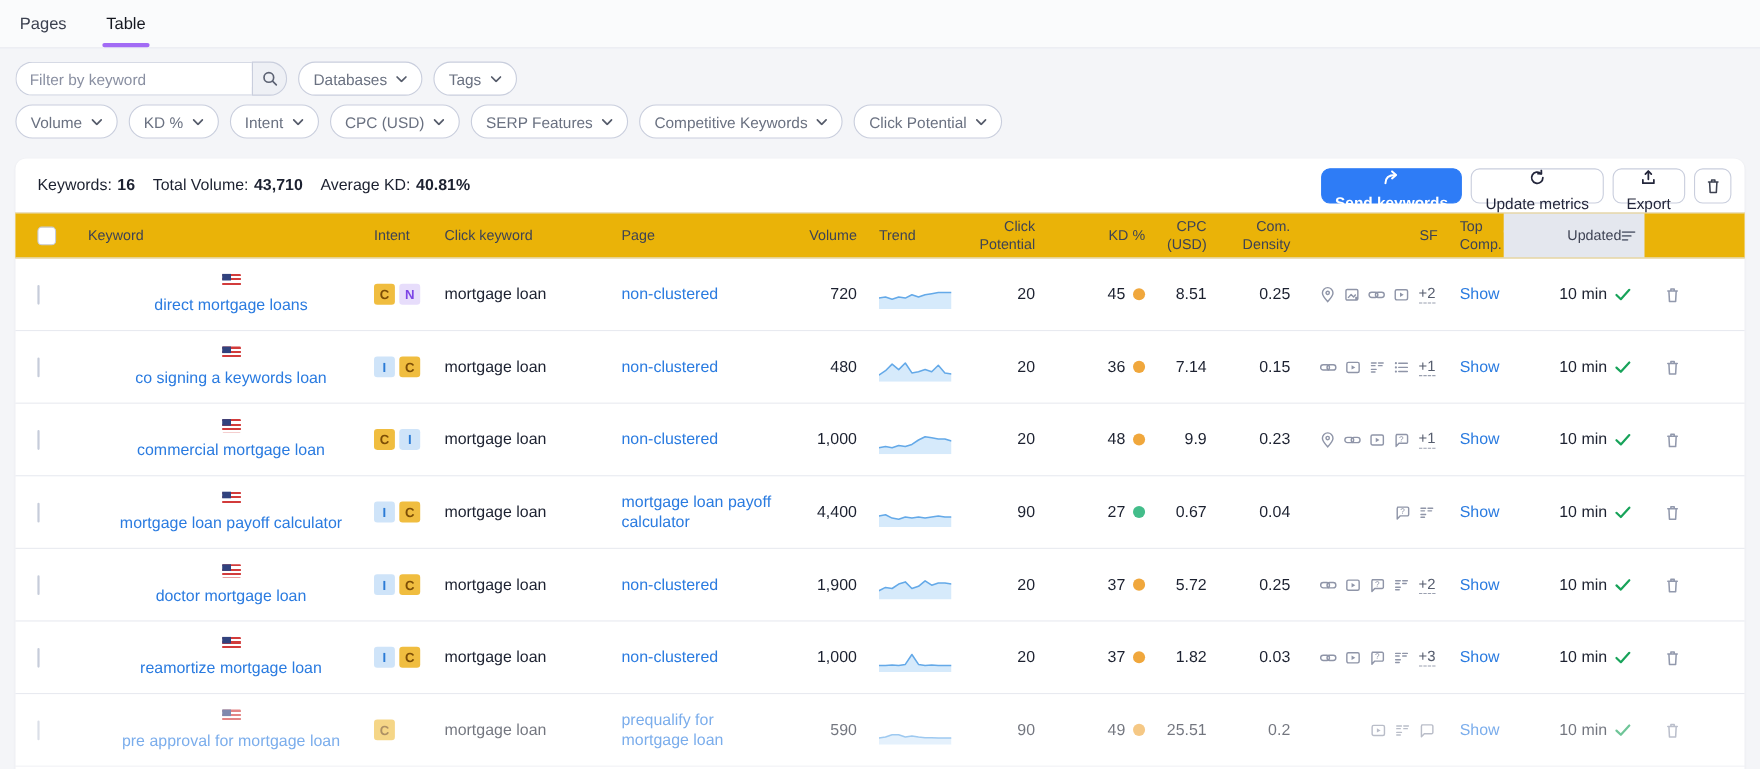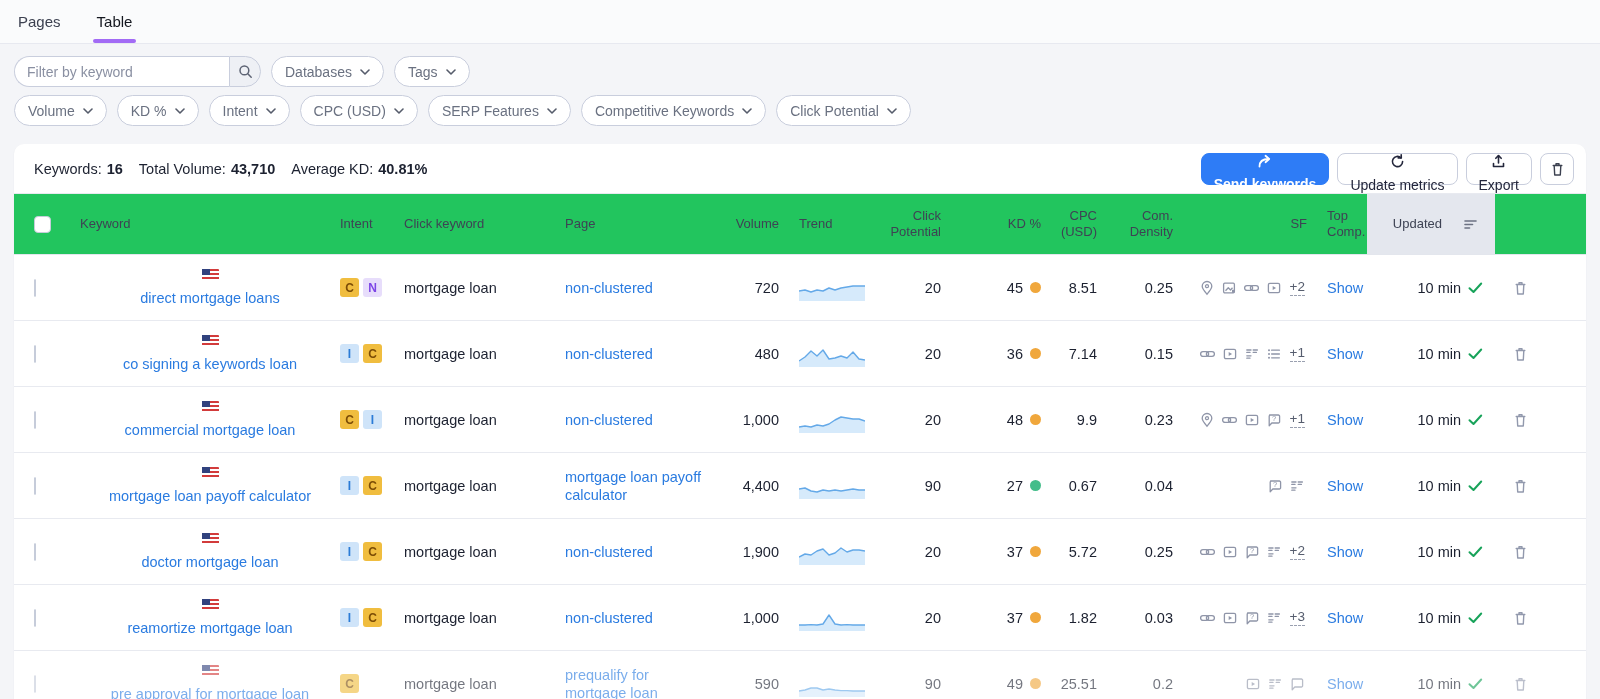--- a/index.html
+++ b/index.html
@@ -39,25 +39,25 @@
   .btn { height:32px; border-radius:8px; display:inline-flex; align-items:center; gap:8px;
     padding:0 12px; font-size:14px; cursor:pointer; border:1px solid #c9cedd; background:#fff; color:#23263b;flex-direction:column; }
   .btn.primary { background:var(--blue,#2e7cf6); border-color:var(--blue,#2e7cf6); color:#fff; font-weight:700; }
   .badge-pill { border:1px solid #c9cedd; border-radius:12px; padding:1px 8px; font-size:13px; color:#4a4f63; }
   .iconbtn { width:34px; justify-content:center; padding:0; }
 
   
   .tgrid { display:grid; padding:0 20px;
     grid-template-columns:46px 260px 64px 161px 156px 62px 100px 62px 100px 56px 76px 134px 56px 128px 1fr;
     align-items:center; }
-  .thead { background:#22c55e; border-top:1px solid #e8eaf0; border-bottom:1px solid #e3e6ed;
-    height:62px; font-size:13px; color:#3e4354; }
+  .thead { background:#eab308; border-top:1px solid #e8eaf0; border-bottom:1px solid #e3e6ed;
+    height:42px; font-size:13px; color:#3e4354; }
   .thead > div { display:flex; align-items:center; height:100%; line-height:16px; }
   .h-right { justify-content:flex-end; text-align:right; padding-right:4px; }
-  .h-sorted { background:#e4e7ee; justify-content:flex-end; gap:22px; padding-right:18px; }
+  .h-sorted { background:#e4e7ee; justify-content:flex-end; gap:0; padding-right:8px; }
   .trow { height:66px; border-bottom:1px solid #e8eaf0; font-size:14.5px; }
   .trow.faded { opacity:.62; }
   .cell-right { text-align:right; padding-right:4px; font-size:14.5px; color:#1c2130; }
   .kw { display:flex; align-items:center; gap:9px;flex-direction:column; }
   a.link { color:#2a7be0; text-decoration:none; cursor:pointer; }
   .flag { width:17px; height:12px; border-radius:1px; flex:none;
     background:repeating-linear-gradient(#d23b3b 0 2px,#fff 2px 4px); position:relative; }
   .flag::after { content:""; position:absolute; left:0; top:0; width:8px; height:6px; background:#31427e; }
   .intents { display:flex; gap:4px; }
   .ibadge { width:19px; height:19px; border-radius:3px; font-size:12px; font-weight:700;

